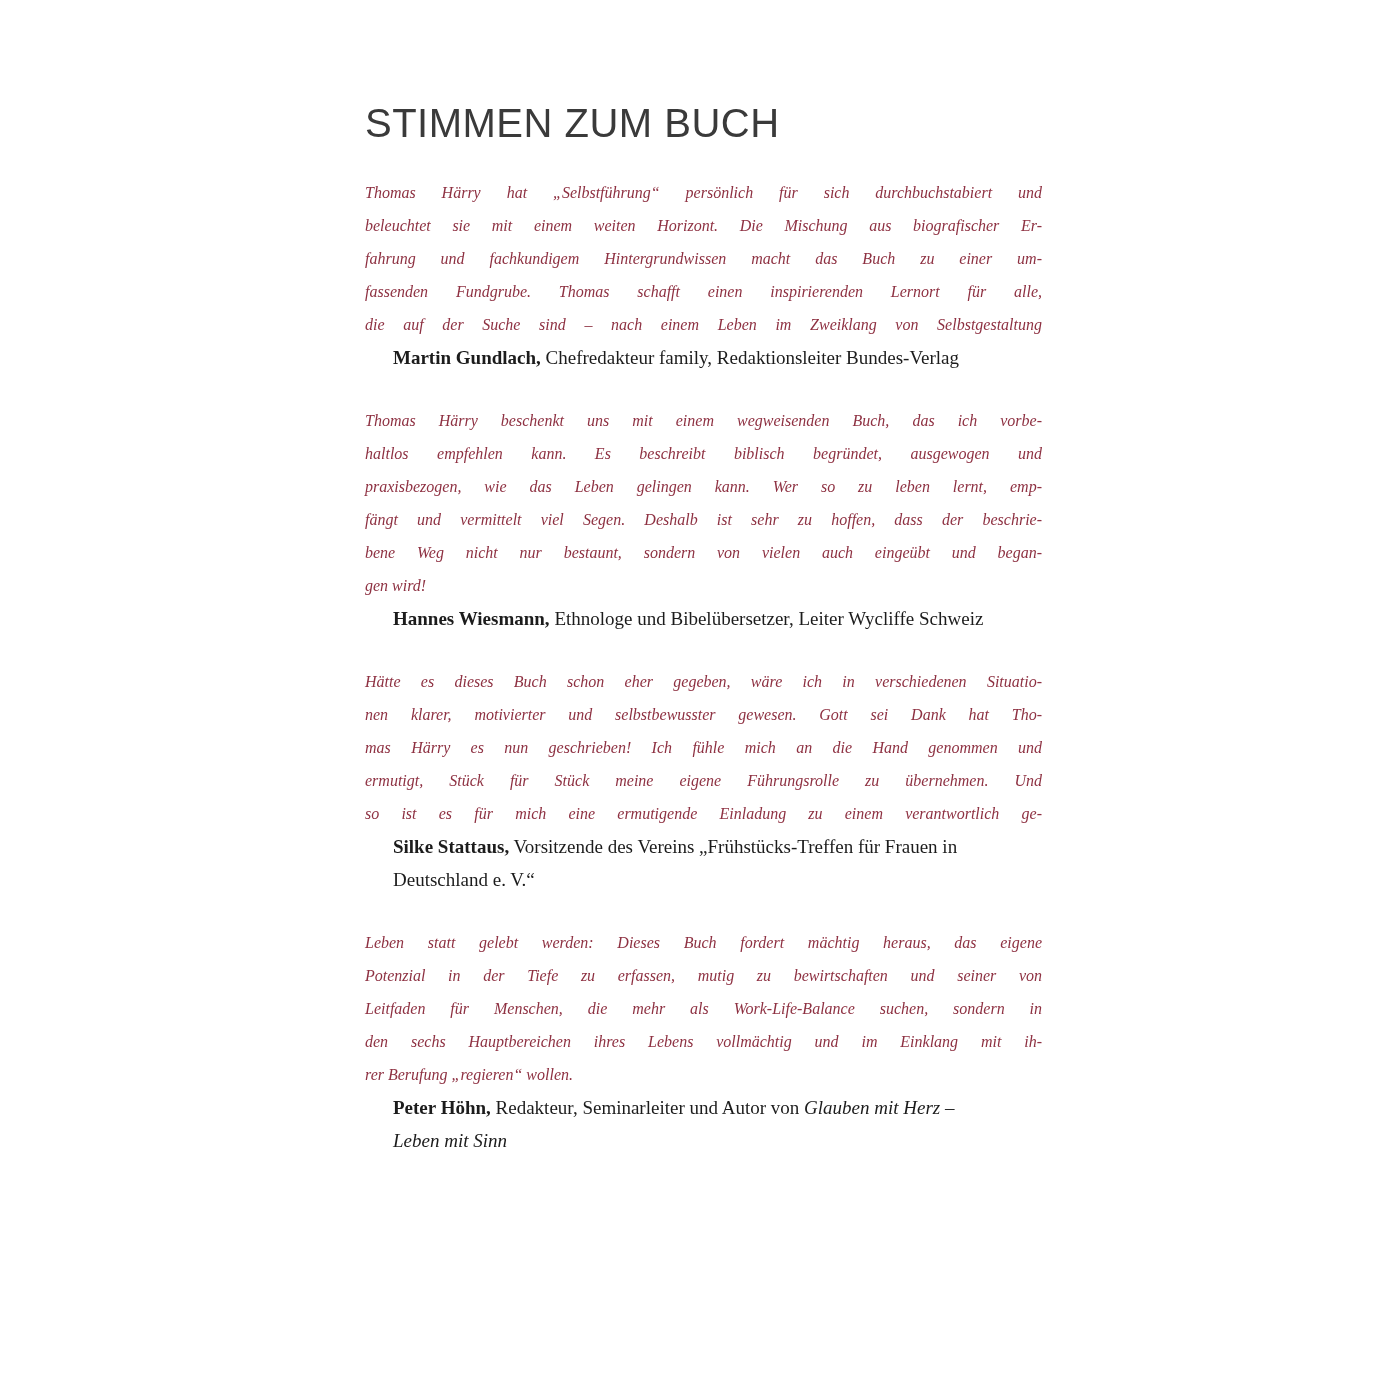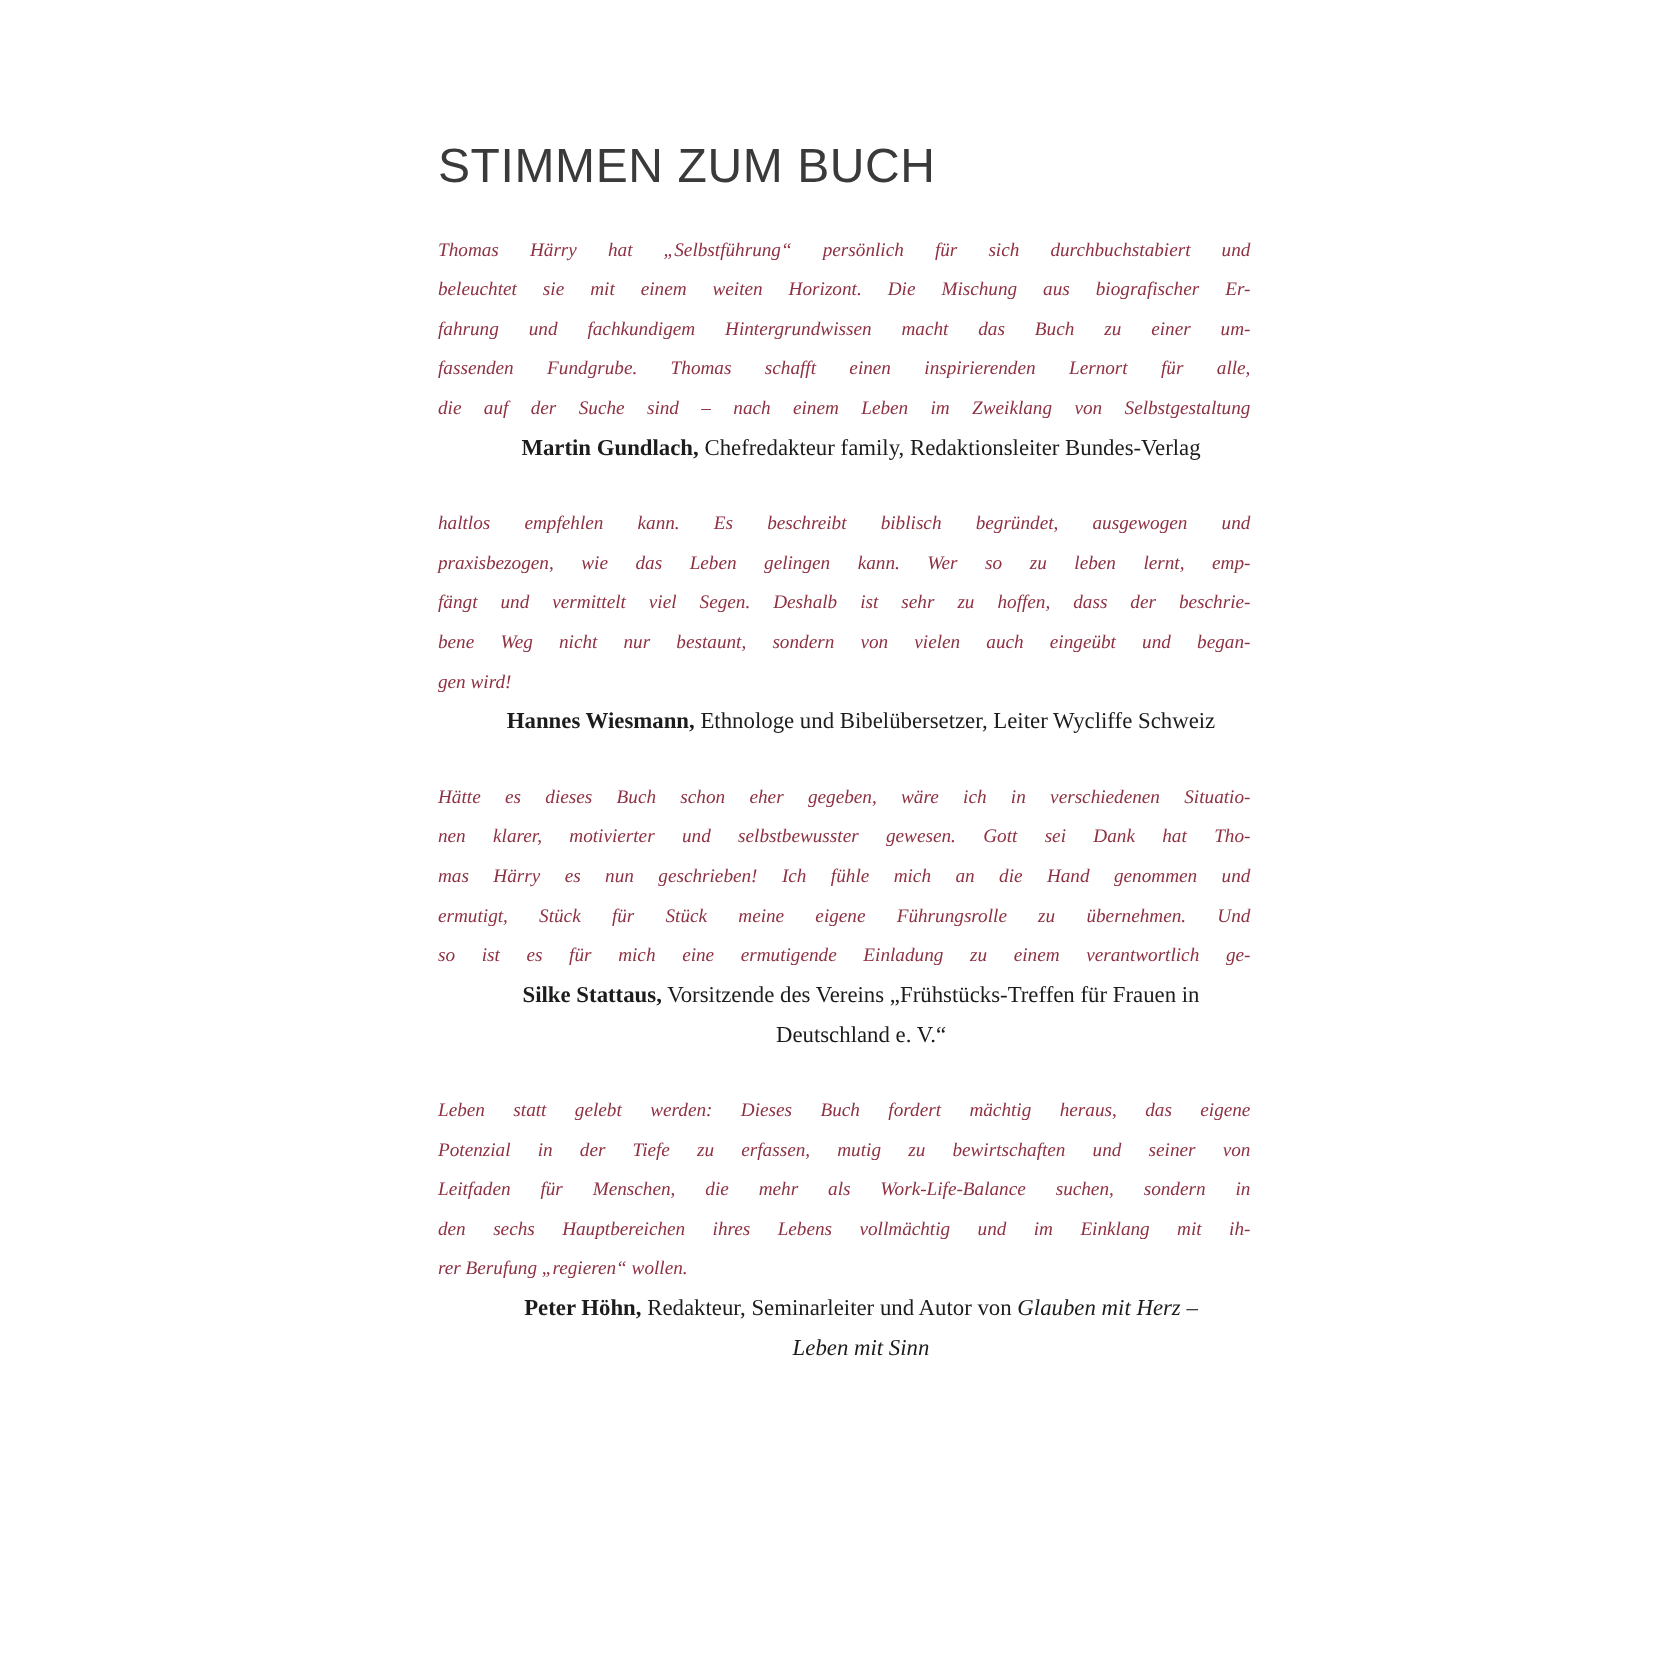--- a/index.html
+++ b/index.html
@@ -11,21 +11,21 @@
   * { margin: 0; padding: 0; box-sizing: border-box; }
   html, body {
     width: 1400px; height: 1400px;
     background: var(--background);
     font-family: "Liberation Serif", serif;
     overflow: hidden;
   }
   .page-content {
     position: absolute;
     left: 365px;
-    top: 116px;
+    top: 100px;
     width: 677px;
   }
   .page-title {
     font-family: "Liberation Sans", sans-serif;
     font-weight: 400;
     font-size: 40px;
     line-height: 46px;
     letter-spacing: 0.5px;
     color: var(--title-text);
     margin-bottom: 30px;
@@ -34,21 +34,21 @@
   .qline {
     font-style: italic;
     color: var(--quote-text);
     font-size: 16px;
     line-height: 33px;
     text-align: justify;
     text-align-last: justify;
     overflow: visible;
   }
   .qline.last { text-align-last: left; }
-  .attribution { padding-left: 28px; text-align: center; }
+  .attribution { padding-left: 28px; }
   .aline {
     color: var(--body-text);
     font-size: 19px;
     line-height: 33px;
     white-space: nowrap;
   }
   .seg-bold { font-weight: bold; }
   .seg-italic { font-style: italic; }
   .seg-normal { font-weight: normal; font-style: normal; }
 </style>
@@ -65,20 +65,21 @@
           <div class="qline">fahrung und fachkundigem Hintergrundwissen macht das Buch zu einer um-</div>
           <div class="qline">fassenden Fundgrube. Thomas schafft einen inspirierenden Lernort für alle,</div>
           <div class="qline">die auf der Suche sind – nach einem Leben im Zweiklang von Selbstgestaltung</div>
         </div>
         <div class="attribution">
           <div class="aline"><span class="seg-bold">Martin Gundlach,</span><span class="seg-normal"> Chefredakteur family, Redaktionsleiter Bundes-Verlag</span></div>
         </div>
       </section>
       <section class="testimonial">
         <div class="quote">
+          <div class="qline">Thomas Härry beschenkt uns mit einem wegweisenden Buch, das ich vorbe-</div>
           <div class="qline">haltlos empfehlen kann. Es beschreibt biblisch begründet, ausgewogen und</div>
           <div class="qline">praxisbezogen, wie das Leben gelingen kann. Wer so zu leben lernt, emp-</div>
           <div class="qline">fängt und vermittelt viel Segen. Deshalb ist sehr zu hoffen, dass der beschrie-</div>
           <div class="qline">bene Weg nicht nur bestaunt, sondern von vielen auch eingeübt und began-</div>
           <div class="qline last">gen wird!</div>
         </div>
         <div class="attribution">
           <div class="aline"><span class="seg-bold">Hannes Wiesmann,</span><span class="seg-normal"> Ethnologe und Bibelübersetzer, Leiter Wycliffe Schweiz</span></div>
         </div>
       </section>

